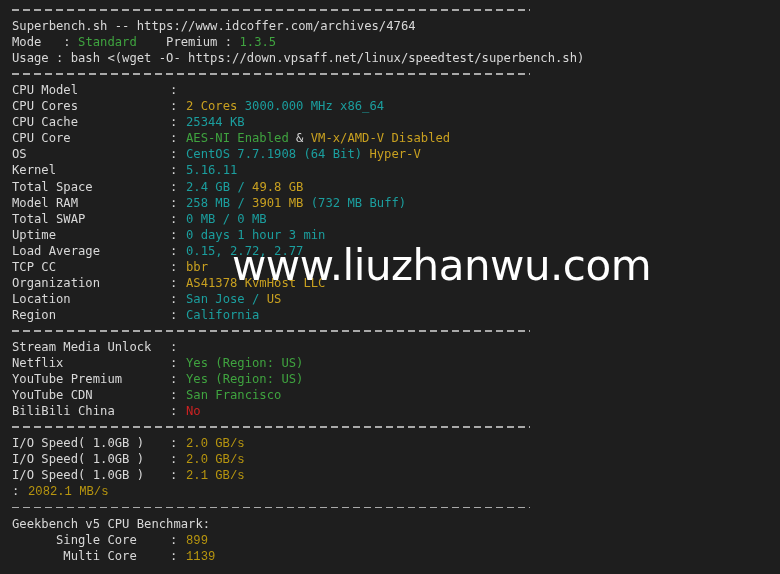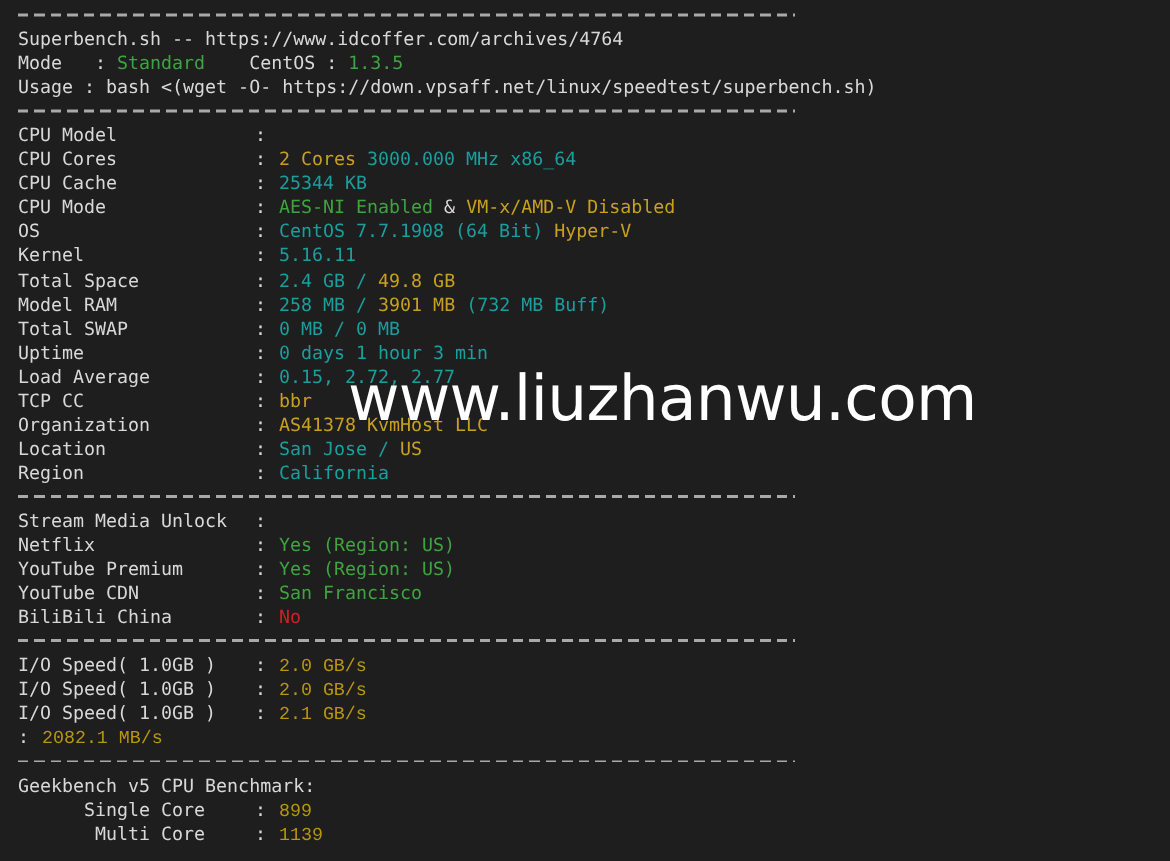--- a/index.html
+++ b/index.html
@@ -83,33 +83,33 @@
 <body>
 
 <div id="terminal">
 
   <div class="sep">
     <div class="sep-inner"></div>
   </div>
 
   <div class="line">Superbench.sh -- https://www.idcoffer.com/archives/4764</div>
 
-  <div class="line"><span>Mode   : </span><span class="c-green">Standard</span><span>    CentOS : </span><span class="c-green">1.3.5</span></div>
+  <div class="line"><span>Mode   : </span><span class="c-green">Standard</span><span>    Premium : </span><span class="c-green">1.3.5</span></div>
 
   <div class="line">Usage : bash &lt;(wget -O- https://down.vpsaff.net/linux/speedtest/superbench.sh)</div>
 
   <div class="sep">
     <div class="sep-inner"></div>
   </div>
 
   <div id="system-rows">
       <div class="line row"><span class="lbl">CPU Model</span><span class="colon">:</span></div>
       <div class="line row"><span class="lbl">CPU Cores</span><span class="colon">:</span><span class="val"><span class="c-orange">2 Cores </span><span class="c-cyan">3000.000 MHz x86_64</span></span></div>
       <div class="line row"><span class="lbl">CPU Cache</span><span class="colon">:</span><span class="val"><span class="c-cyan">25344 KB</span></span></div>
-      <div class="line row"><span class="lbl">CPU Mode</span><span class="colon">:</span><span class="val"><span class="c-green">AES-NI Enabled </span><span class="c-white">&amp; </span><span class="c-orange">VM-x/AMD-V Disabled</span></span></div>
+      <div class="line row"><span class="lbl">CPU Core</span><span class="colon">:</span><span class="val"><span class="c-green">AES-NI Enabled </span><span class="c-white">&amp; </span><span class="c-orange">VM-x/AMD-V Disabled</span></span></div>
       <div class="line row"><span class="lbl">OS</span><span class="colon">:</span><span class="val"><span class="c-cyan">CentOS 7.7.1908 (64 Bit) </span><span class="c-orange">Hyper-V</span></span></div>
       <div class="line row"><span class="lbl">Kernel</span><span class="colon">:</span><span class="val"><span class="c-cyan">5.16.11</span></span></div>
       <div class="line row"><span class="lbl">Total Space</span><span class="colon">:</span><span class="val"><span class="c-cyan">2.4 GB </span><span class="c-cyan">/ </span><span class="c-orange">49.8 GB</span></span></div>
       <div class="line row"><span class="lbl">Model RAM</span><span class="colon">:</span><span class="val"><span class="c-cyan">258 MB </span><span class="c-cyan">/ </span><span class="c-orange">3901 MB </span><span class="c-cyan">(732 MB Buff)</span></span></div>
       <div class="line row"><span class="lbl">Total SWAP</span><span class="colon">:</span><span class="val"><span class="c-cyan">0 MB / 0 MB</span></span></div>
       <div class="line row"><span class="lbl">Uptime</span><span class="colon">:</span><span class="val"><span class="c-cyan">0 days 1 hour 3 min</span></span></div>
       <div class="line row"><span class="lbl">Load Average</span><span class="colon">:</span><span class="val"><span class="c-cyan">0.15, 2.72, 2.77</span></span></div>
       <div class="line row"><span class="lbl">TCP CC</span><span class="colon">:</span><span class="val"><span class="c-orange">bbr</span></span></div>
       <div class="line row"><span class="lbl">Organization</span><span class="colon">:</span><span class="val"><span class="c-orange">AS41378 KvmHost LLC</span></span></div>
       <div class="line row"><span class="lbl">Location</span><span class="colon">:</span><span class="val"><span class="c-cyan">San Jose </span><span class="c-cyan">/ </span><span class="c-orange">US</span></span></div>

